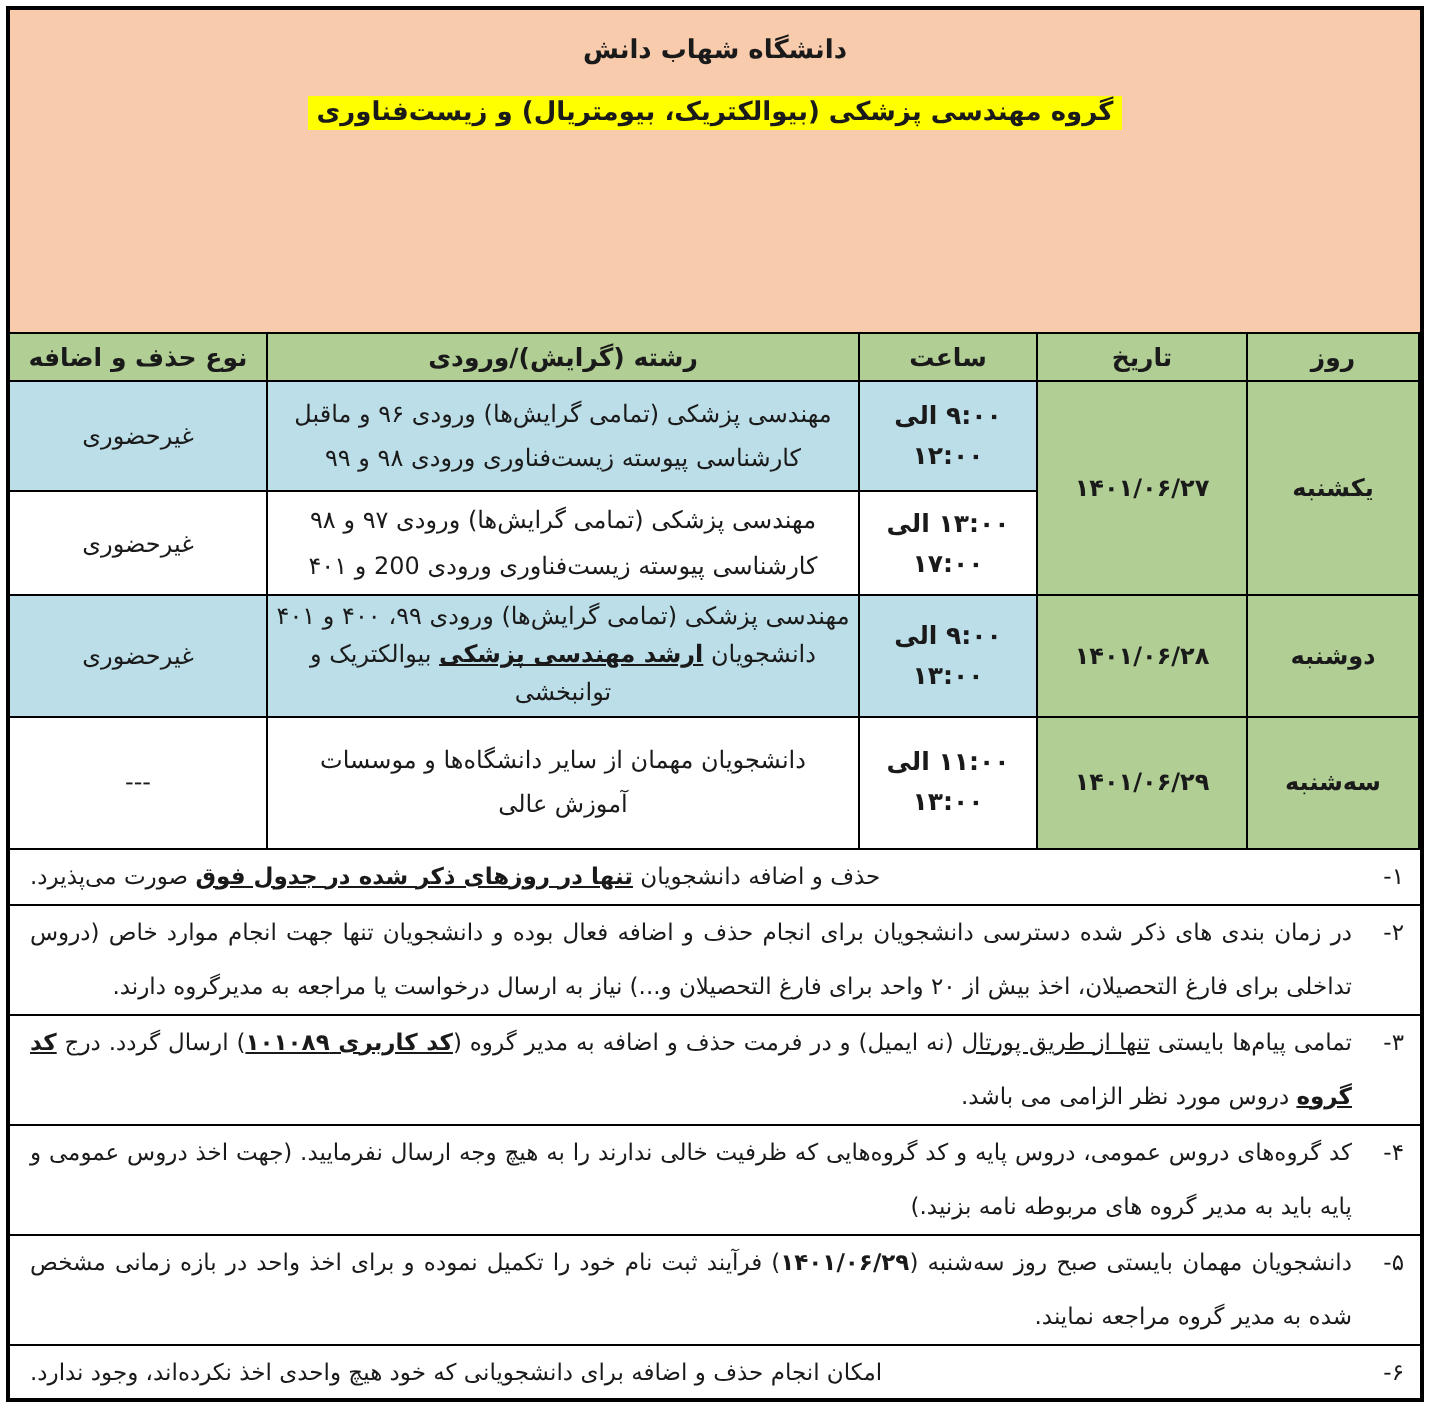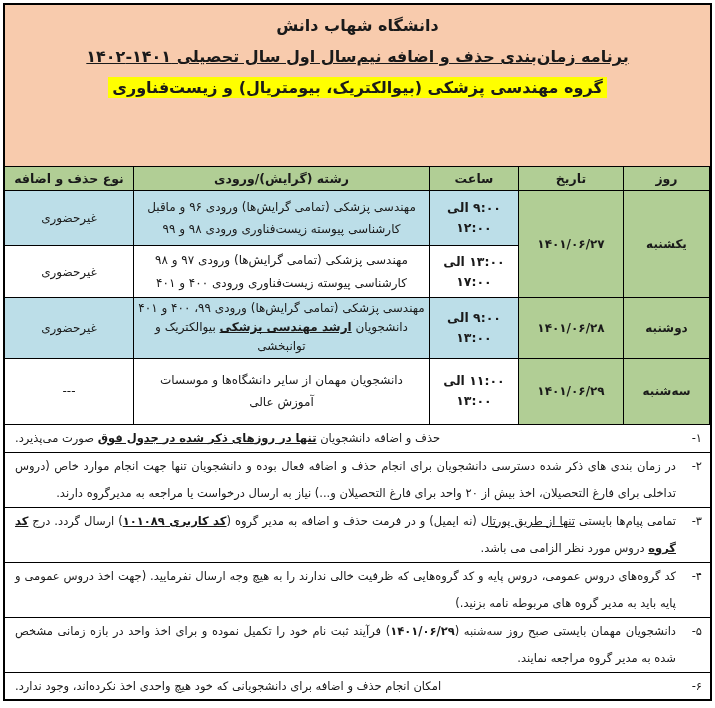--- a/index.html
+++ b/index.html
@@ -14,21 +14,21 @@
   }
   .doc{
     margin:3px;height:698px;border:2px solid var(--border);
     display:flex;flex-direction:column;background:#fff;
   }
   
   .top{
     background:var(--peach);text-align:center;padding-top:5px;height:161px;
     flex:none;
   }
-  .top-line{height:31px;line-height:31px;font-weight:bold;font-size:16px;}
+  .top-line{height:31px;line-height:31px;font-weight:bold;font-size:13px;}
   .top-line .u-line{text-decoration:underline;}
   .hl{background:var(--highlight);padding:1px 4px;font-weight:bold;}
   
   table{border-collapse:collapse;width:100%;table-layout:fixed;flex:none;}
   th,td{border:1px solid var(--border);text-align:center;vertical-align:middle;padding:1px 3px;}
   thead th{background:var(--green);font-size:12.5px;font-weight:bold;height:24px;}
   td{font-size:12px;}
   .c-day,.c-date{background:var(--green);font-weight:bold;font-size:12px;}
   .c-time{font-weight:bold;font-size:12.5px;line-height:1.6;}
   .c-major{line-height:1.85;font-size:12px;}
@@ -49,23 +49,20 @@
   .note-text{flex:1;text-align:justify;}
   .note.single .note-text{text-align:left;}
 </style>
 </head>
 <body>
 
 <div class="doc">
 
   <div class="top">
     <div class="top-line">دانشگاه شهاب دانش</div>
-    <div class="top-line">
-      <span class="u-line">برنامه زمان‌بندی حذف و اضافه نیم‌سال اول سال تحصیلی ۱۴۰۱-۱۴۰۲</span>
-    </div>
     <div class="top-line">
       <span class="hl">گروه مهندسی پزشکی (بیوالکتریک، بیومتریال) و زیست‌فناوری</span>
     </div>
   </div>
 
   <table>
     <colgroup>
       <col style="width:86px">
         <col style="width:105px">
         <col style="width:89px">
@@ -94,21 +91,21 @@
         </td>
         <td class="c-type">غیرحضوری</td>
       </tr>
       <tr class="r2">
         <td class="c-time">
           <div>۱۳:۰۰ الی</div>
           <div>۱۷:۰۰</div>
         </td>
         <td class="c-major">
           <div>مهندسی پزشکی (تمامی گرایش‌ها) ورودی ۹۷ و ۹۸</div>
-          <div>کارشناسی پیوسته زیست‌فناوری ورودی ۴۰۰ و ۴۰۱</div>
+          <div>کارشناسی پیوسته زیست‌فناوری ورودی 200 و ۴۰۱</div>
         </td>
         <td class="c-type">غیرحضوری</td>
       </tr>
       <tr class="r3 blue">
         <td class="c-day">دوشنبه</td>
         <td class="c-date">۱۴۰۱/۰۶/۲۸</td>
         <td class="c-time">
           <div>۹:۰۰ الی ۱۳:۰۰</div>
         </td>
         <td class="c-major">

